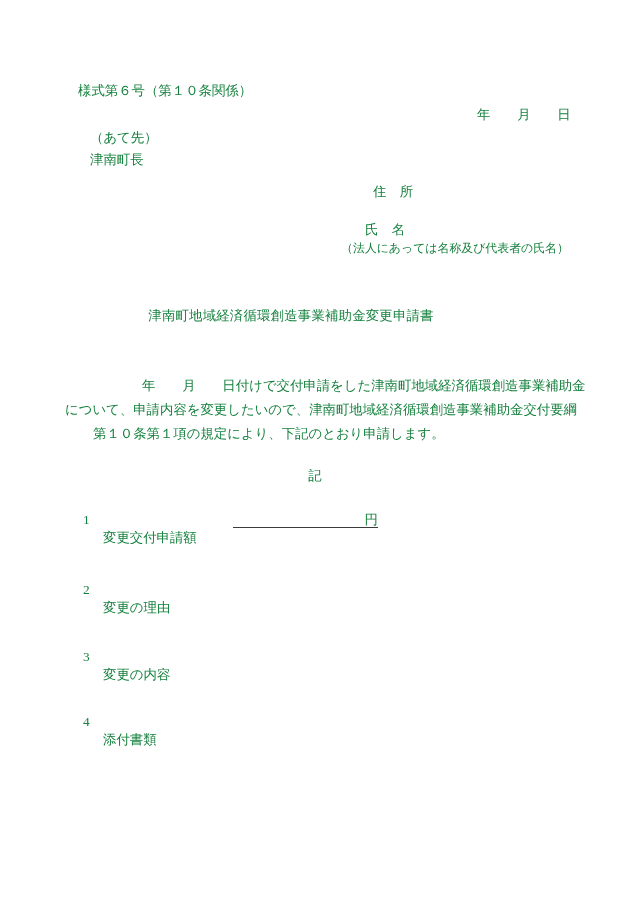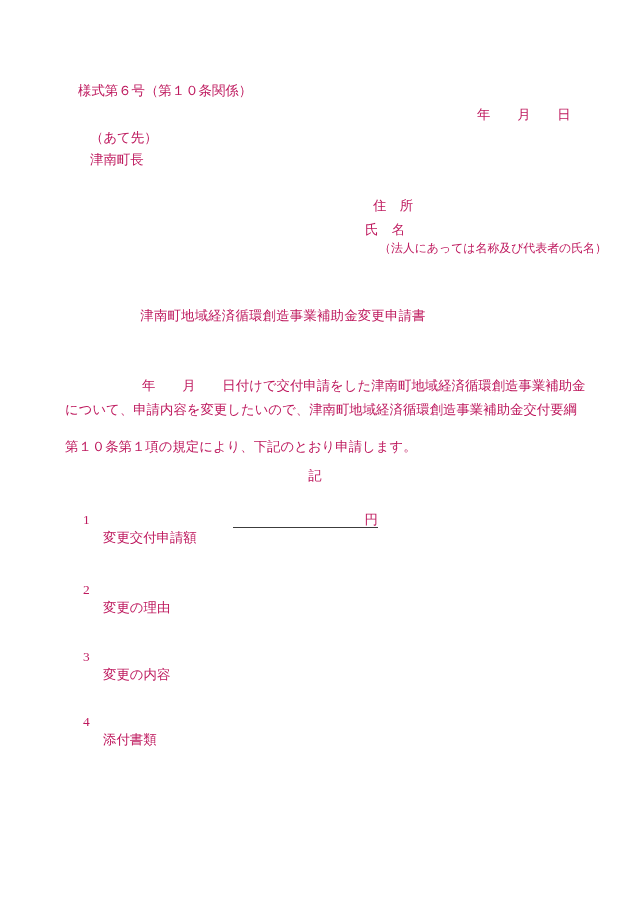--- a/index.html
+++ b/index.html
@@ -2,37 +2,37 @@
 <html><head>
 <meta charset="utf-8">
 <style>
   html,body{margin:0;padding:0;background:#e8e8e8;}
   .page{
     position:relative;
     width:630px;height:903px;
     margin:0 auto;
     background:#ffffff;
     font-family:"Liberation Serif","DejaVu Serif",serif;
-    color:#be185d;
+    color:#15803d;
     font-size:13.4px;
     overflow:hidden;
   }
   .abs{position:absolute;white-space:pre;line-height:17px;}
   .form-number{left:78px;top:82px;}
   .date-line{left:477px;top:106px;}
   .addressee-label{left:90px;top:129px;}
   .addressee{left:90px;top:151px;}
-  .address-label{left:373px;top:197px;}
+  .address-label{left:373px;top:183px;}
   .name-label{left:365px;top:221px;}
-  .corporate-note{left:341px;top:240px;font-size:11.9px;margin-left:38px;}
-  .doc-title{left:8px;top:307px;width:550px;text-align:center;letter-spacing:0.2px;}
+  .corporate-note{left:341px;top:240px;font-size:11.9px;}
+  .doc-title{left:16px;top:307px;width:550px;text-align:center;letter-spacing:0.2px;}
   .para-line{left:65px;}
   .para-1{top:377px;padding-left:77px;text-align:right;}
   .para-2{top:401px;}
-  .para-3{top:438px;}
+  .para-3{top:425px;margin-left:28px;}
   .ki-marker{left:0;top:467px;width:630px;text-align:center;}
   .item-num{left:83px;}
   .item-label{left:103px;margin-top:18px;}
   .r1{top:511px;} .r2{top:581px;} .r3{top:648px;} .r4{top:713px;} .r4s{top:737px;}
   .fill-line{
     left:233px;top:511px;width:145px;height:16px;
     border-bottom:1px solid #3c3c3c;
     text-align:right;
   }
 </style>

